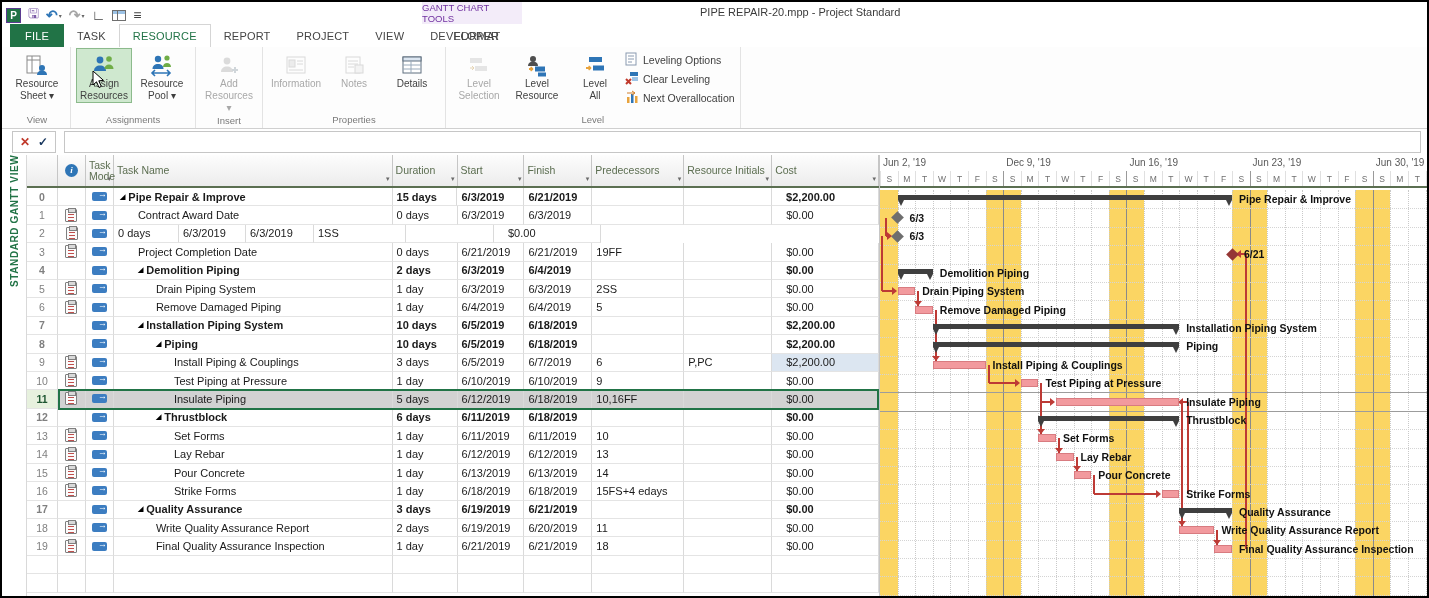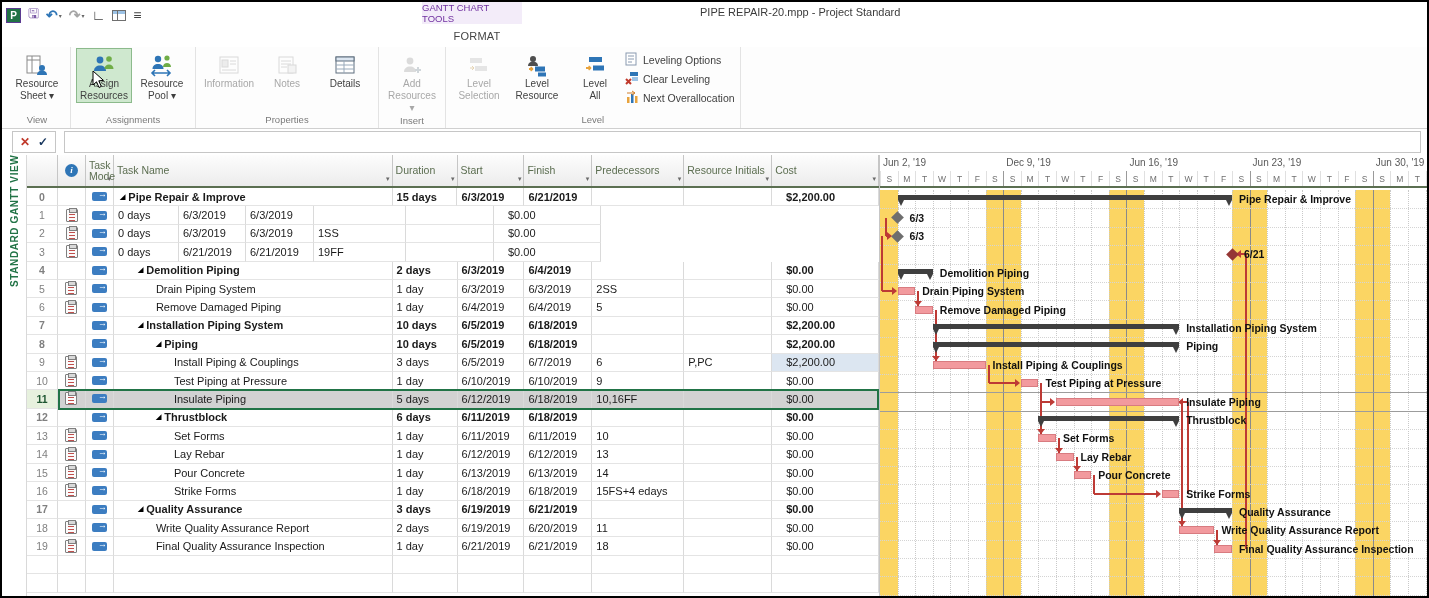--- a/index.html
+++ b/index.html
@@ -127,20 +127,29 @@
           <span class="table-glyph"></span>
         </span>
         <span class="qat-btn">
           <span class="undo-glyph" style="color: rgb(68, 68, 68);">≡</span>
         </span>
       </div>
     <div id="contextual-banner">GANTT CHART TOOLS</div>
     <div id="title-text">PIPE REPAIR-20.mpp - Project Standard</div>
   </div>
 
+  <div id="tabrow">
+      <div class="tab file">FILE</div>
+      <div class="tab">TASK</div>
+      <div class="tab active">RESOURCE</div>
+      <div class="tab">REPORT</div>
+      <div class="tab">PROJECT</div>
+      <div class="tab">VIEW</div>
+      <div class="tab">DEVELOPER</div>
+    </div>
   <div id="format-tab" class="tab">FORMAT</div>
 
   <div id="ribbon">
       <div class="rgroup">
         <div class="rgroup-body">
           <div class="bigbtn">
             <div class="bicon">
               <svg width="24" height="24">
                 <rect x="2" y="3" width="13" height="17" fill="#fff" stroke="#8a8a8a"></rect>
                 <line x1="2" y1="7" x2="15" y2="7" stroke="#8a8a8a"></line>
@@ -189,20 +198,38 @@
             </div>
           </div>
         </div>
         <div class="rgroup-label">Assignments</div>
       </div>
       <div class="rgroup">
         <div class="rgroup-body">
           <div class="bigbtn disabled">
             <div class="bicon" style="opacity: 0.45;">
               <svg width="24" height="24">
+                <circle cx="10" cy="8" r="3.4" fill="#b3b3b3"></circle>
+                <path d="M4 19c0-3.4 2.6-5.4 6-5.4s6 2 6 5.4z" fill="#b3b3b3"></path>
+                <path d="M18 14v6m-3-3h6" stroke="#9aa7b0" stroke-width="2"></path>
+              </svg>
+            </div>
+            <div class="blabel">
+              <div>Add</div>
+              <div>Resources ▾</div>
+            </div>
+          </div>
+        </div>
+        <div class="rgroup-label">Insert</div>
+      </div>
+      <div class="rgroup">
+        <div class="rgroup-body">
+          <div class="bigbtn disabled">
+            <div class="bicon" style="opacity: 0.45;">
+              <svg width="24" height="24">
                 <rect x="3" y="4" width="18" height="16" fill="#fff" stroke="#b0b0b0"></rect>
                 <rect x="5" y="7" width="6" height="7" fill="#d9d9d9" stroke="#b0b0b0"></rect>
                 <line x1="13" y1="8" x2="19" y2="8" stroke="#b0b0b0"></line>
                 <line x1="13" y1="11" x2="19" y2="11" stroke="#b0b0b0"></line>
                 <line x1="5" y1="17" x2="19" y2="17" stroke="#b0b0b0"></line>
               </svg>
             </div>
             <div class="blabel">
               <div>Information</div>
             </div>
@@ -230,38 +257,20 @@
                 <line x1="3" y1="16" x2="21" y2="16" stroke="#9ab"></line>
                 <line x1="11" y1="8" x2="11" y2="20" stroke="#9ab"></line>
               </svg>
             </div>
             <div class="blabel">
               <div>Details</div>
             </div>
           </div>
         </div>
         <div class="rgroup-label">Properties</div>
-      </div>
-      <div class="rgroup">
-        <div class="rgroup-body">
-          <div class="bigbtn disabled">
-            <div class="bicon" style="opacity: 0.45;">
-              <svg width="24" height="24">
-                <circle cx="10" cy="8" r="3.4" fill="#b3b3b3"></circle>
-                <path d="M4 19c0-3.4 2.6-5.4 6-5.4s6 2 6 5.4z" fill="#b3b3b3"></path>
-                <path d="M18 14v6m-3-3h6" stroke="#9aa7b0" stroke-width="2"></path>
-              </svg>
-            </div>
-            <div class="blabel">
-              <div>Add</div>
-              <div>Resources ▾</div>
-            </div>
-          </div>
-        </div>
-        <div class="rgroup-label">Insert</div>
       </div>
       <div class="rgroup">
         <div class="rgroup-body">
           <div class="bigbtn disabled">
             <div class="bicon" style="opacity: 0.45;">
               <svg width="24" height="24">
                 <rect x="3" y="5" width="12" height="5" fill="#c9c9c9"></rect>
                 <path d="M3 15h4l-2-2m2 2l-2 2" stroke="#c9a35a" fill="none"></path>
                 <rect x="8" y="13" width="12" height="5" fill="#c9c9c9"></rect>
               </svg>
@@ -420,20 +429,23 @@
             </div>
           </div>
           <div class="trow">
             <div class="tcell idc" style="width: 31px;">1</div>
             <div class="tcell" style="width: 28px;">
               <div class="ind-icon"></div>
             </div>
             <div class="tcell" style="width: 28px;">
               <div class="mode-icon"></div>
             </div>
+            <div class="tcell" style="width: 279px; padding-left: 24px;">
+              <span>Contract Award Date</span>
+            </div>
             <div class="tcell" style="width: 65px; padding-left: 4px;">
               <span>0 days</span>
             </div>
             <div class="tcell" style="width: 67px; padding-left: 4px;">
               <span>6/3/2019</span>
             </div>
             <div class="tcell" style="width: 68px; padding-left: 4px;">
               <span>6/3/2019</span>
             </div>
             <div class="tcell" style="width: 92px; padding-left: 4px;">
@@ -473,20 +485,23 @@
               <span>$0.00</span>
             </div>
           </div>
           <div class="trow">
             <div class="tcell idc" style="width: 31px;">3</div>
             <div class="tcell" style="width: 28px;">
               <div class="ind-icon"></div>
             </div>
             <div class="tcell" style="width: 28px;">
               <div class="mode-icon"></div>
+            </div>
+            <div class="tcell" style="width: 279px; padding-left: 24px;">
+              <span>Project Completion Date</span>
             </div>
             <div class="tcell" style="width: 65px; padding-left: 4px;">
               <span>0 days</span>
             </div>
             <div class="tcell" style="width: 67px; padding-left: 4px;">
               <span>6/21/2019</span>
             </div>
             <div class="tcell" style="width: 68px; padding-left: 4px;">
               <span>6/21/2019</span>
             </div>

